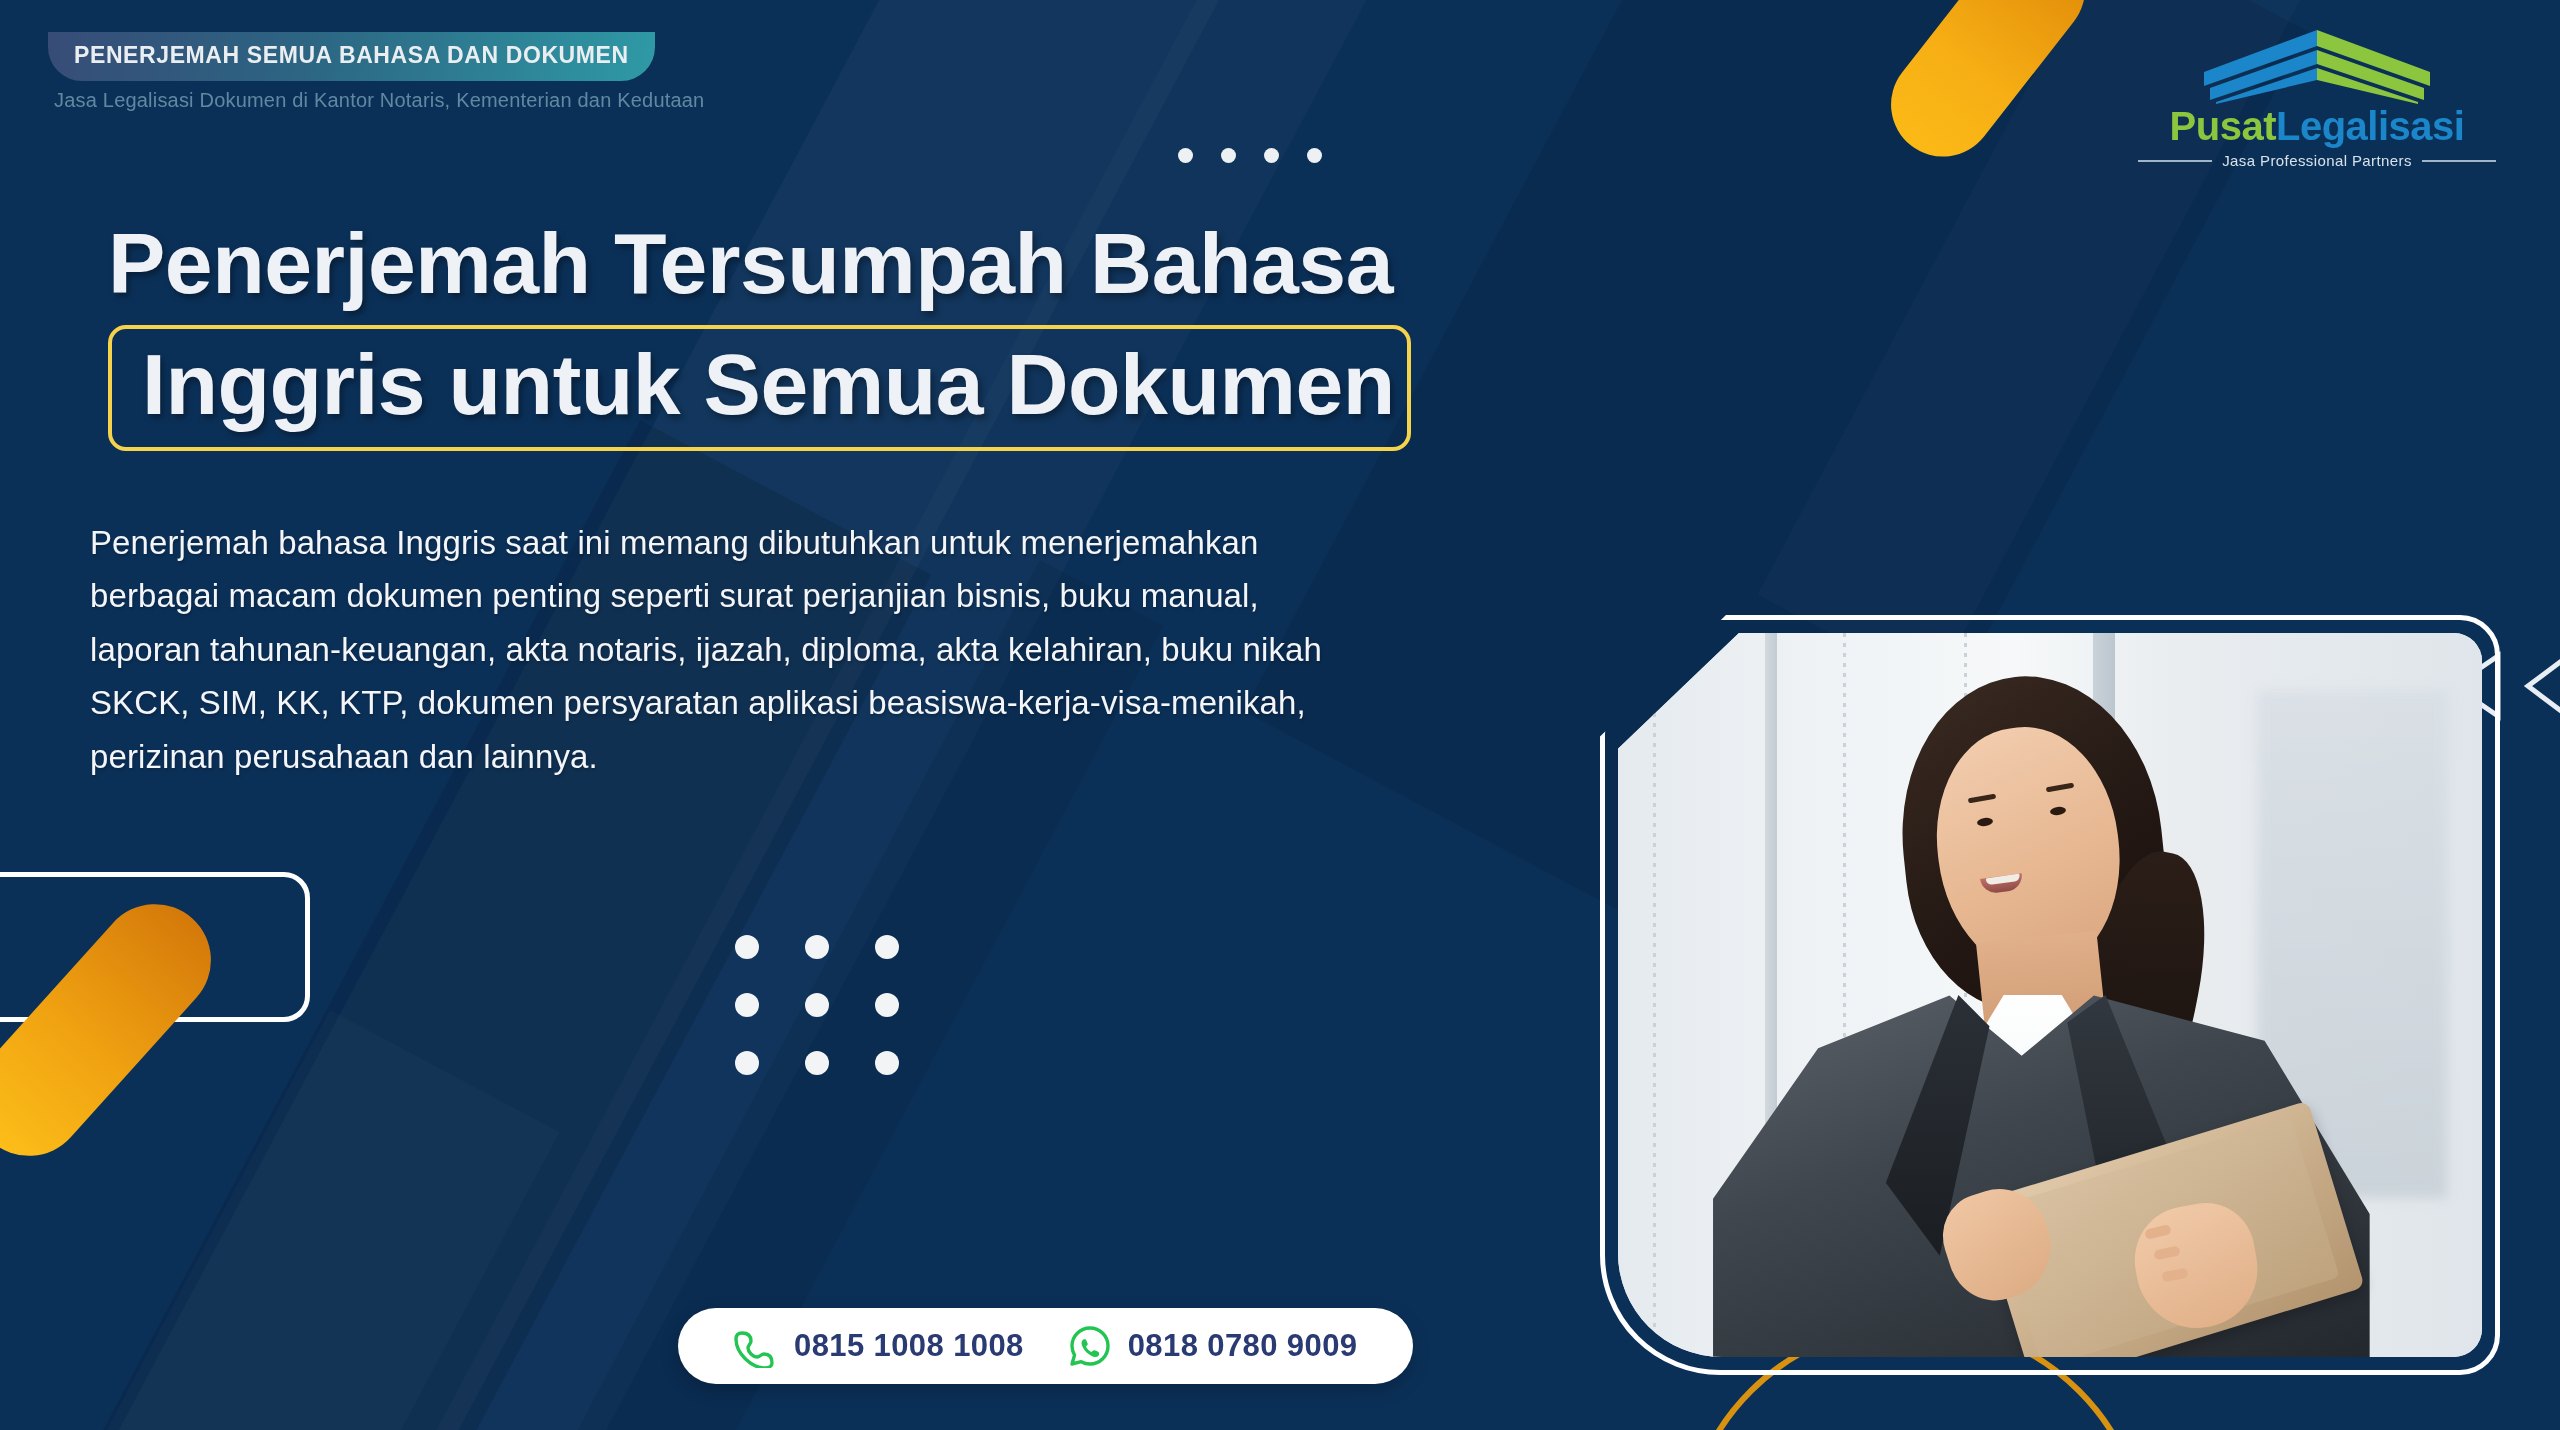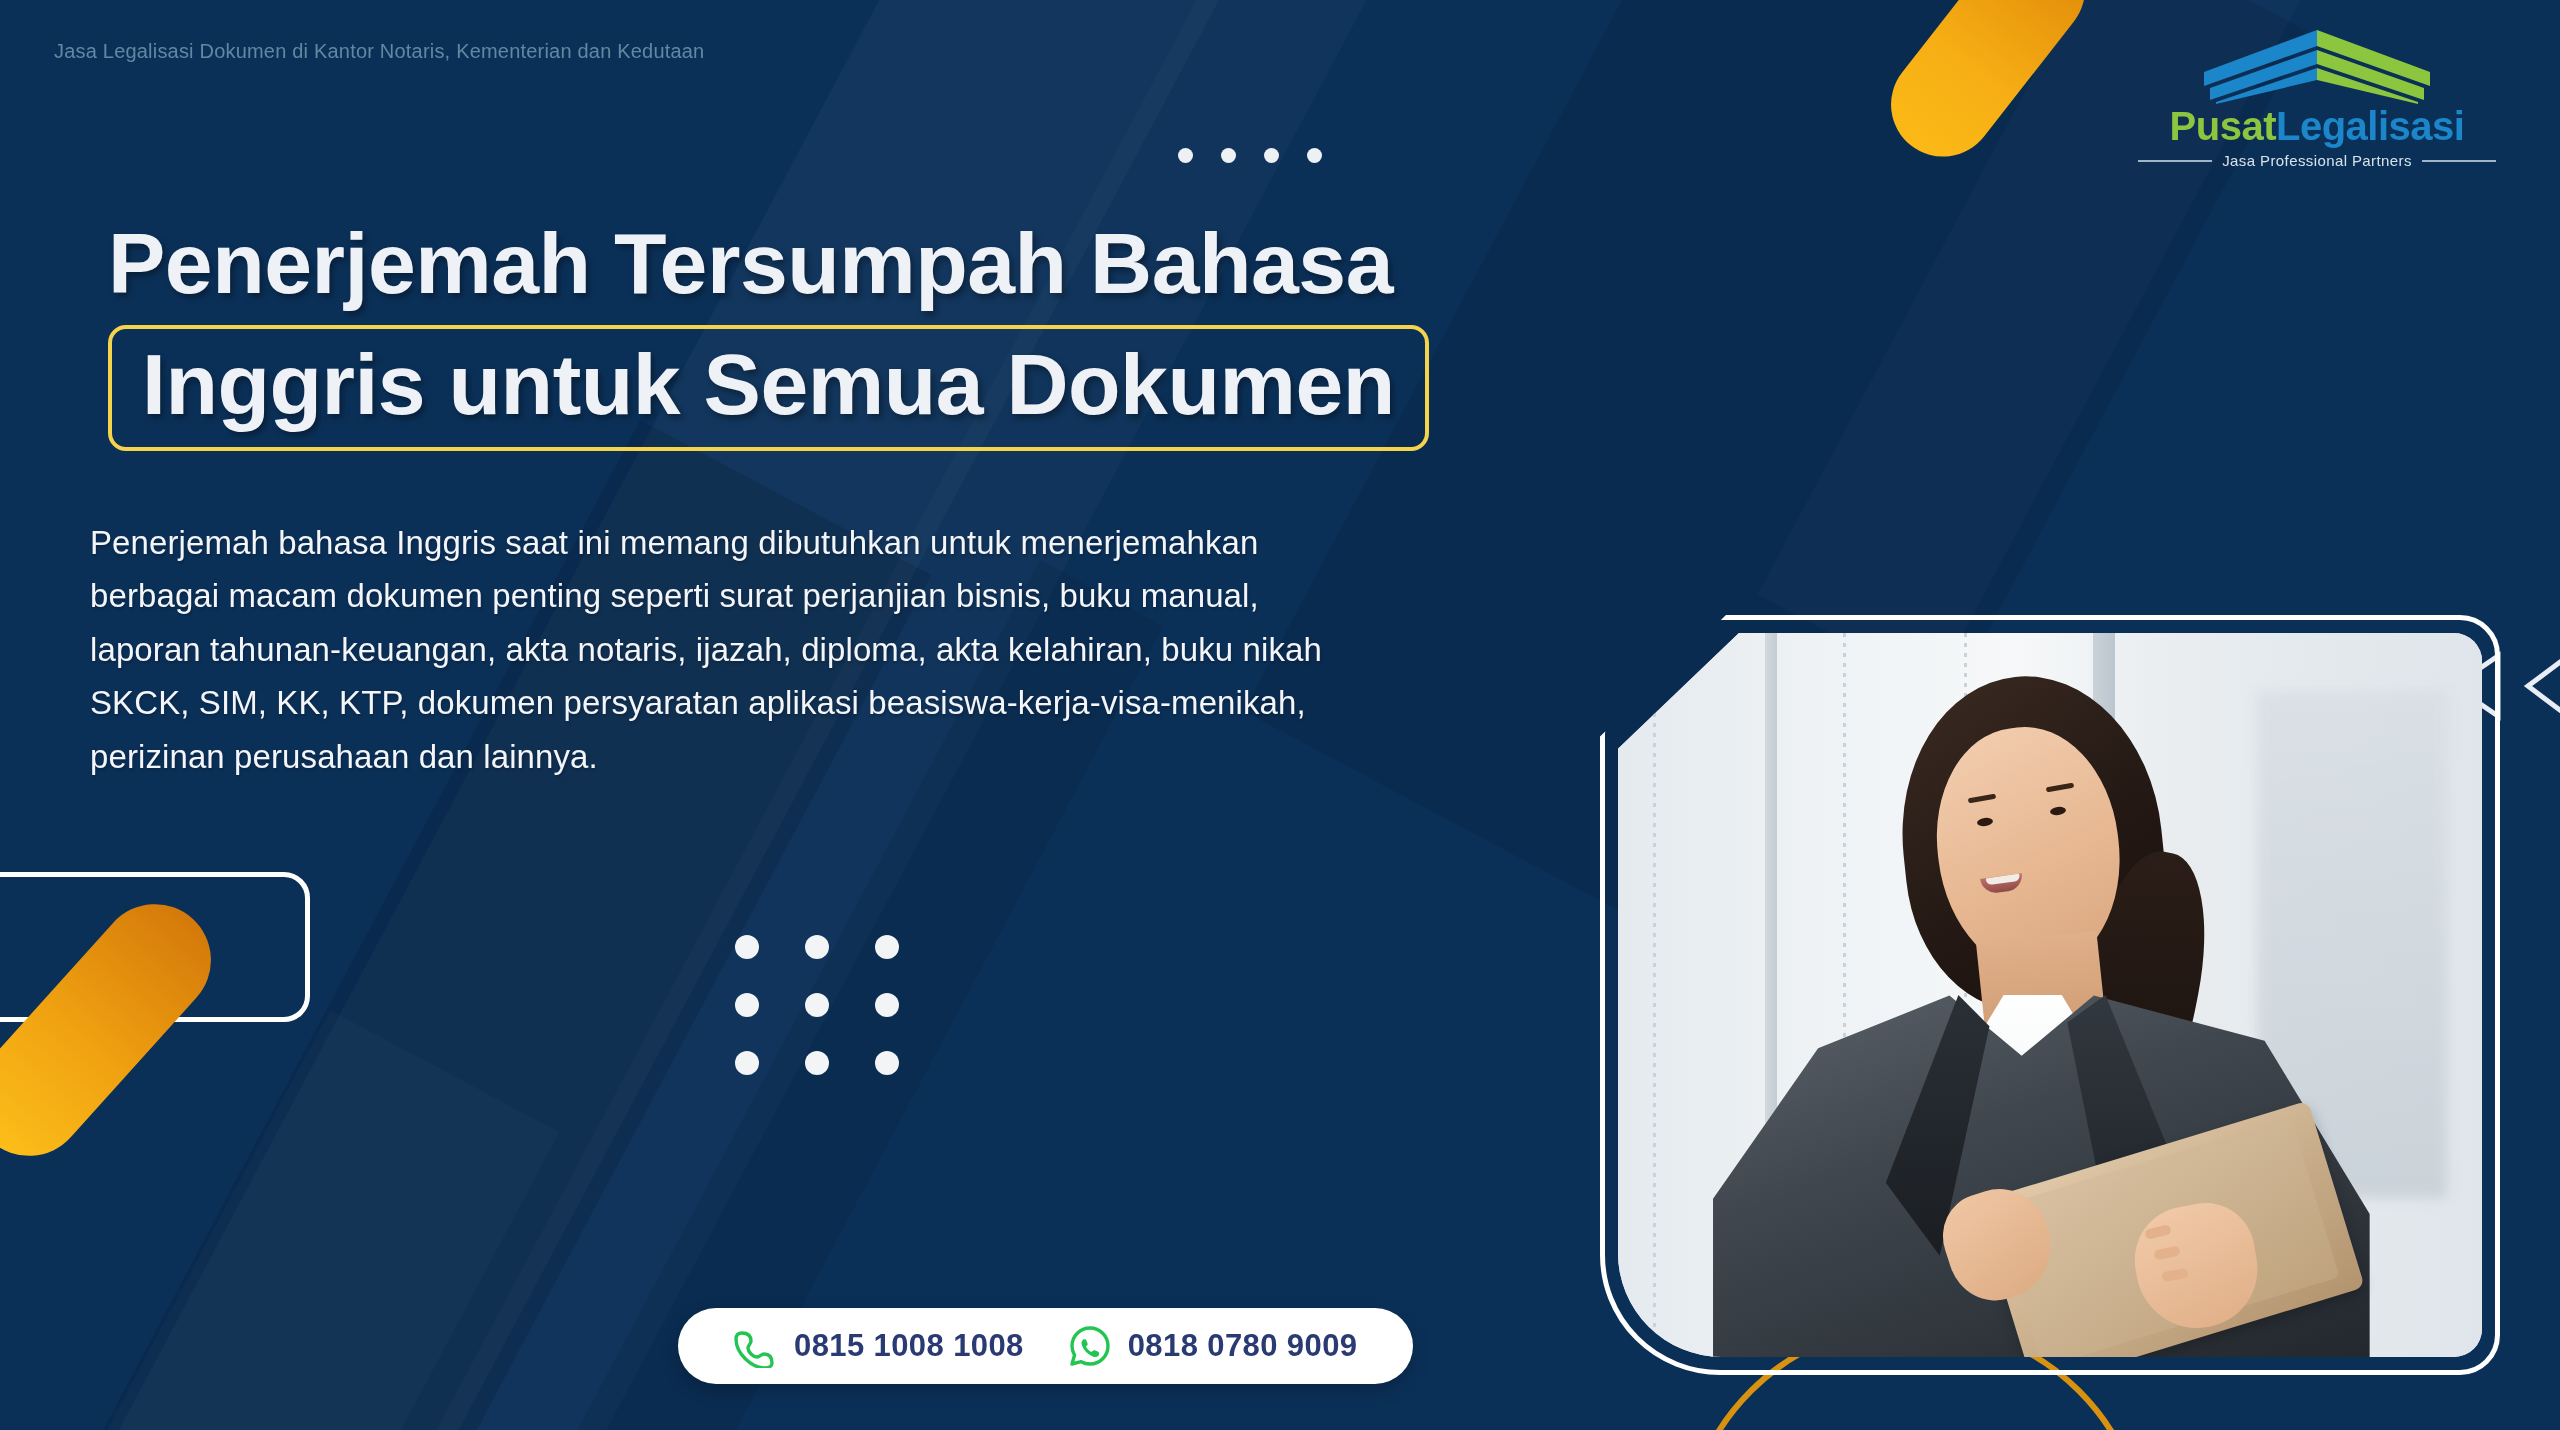--- a/index.html
+++ b/index.html
@@ -55,21 +55,21 @@
   .dot-grid i{ width:24px;height:24px;border-radius:50%;background:#f2f4f6; display:block;}
 
   
   .headline{ position:absolute; left:108px; top:215px; width:1800px; }
   .h-line1{
     font-size:86px; font-weight:bold; color:#eef1f6; letter-spacing:-.5px;
     line-height:1.12; text-shadow:3px 4px 6px rgba(0,0,0,.35);
     white-space:nowrap;
   }
   .h-box{
-    display:inline-block; margin-top:14px; padding:12px 30px 18px 30px;
+    display:inline-block; margin-top:14px; padding:12px 12px 18px 30px;
     border:4px solid #f5d34b; border-radius:18px;
   }
   .h-line2{
     font-size:86px; font-weight:bold; color:#eef1f6; letter-spacing:-.5px;
     line-height:1.02; text-shadow:3px 4px 6px rgba(0,0,0,.35);
     white-space:nowrap;
   }
 
   
   .para{ position:absolute; left:90px; top:516px; width:1700px; }
@@ -260,20 +260,23 @@
 
   <div class="stripe s1"></div>
   <div class="stripe s2"></div>
   <div class="stripe s5"></div>
   <div class="stripe s6"></div>
   <div class="stripe s3"></div>
   <div class="stripe s4"></div>
   <div class="stripe s7"></div>
 
   <div class="watermark">
+    <div class="wm-pill">
+      <span>PENERJEMAH SEMUA BAHASA DAN DOKUMEN</span>
+    </div>
     <div class="wm-sub">Jasa Legalisasi Dokumen di Kantor Notaris, Kementerian dan Kedutaan</div>
   </div>
 
   <div class="logo">
     <div class="logo-mark">
       <svg width="250" height="78" viewBox="0 0 250 78">
         <polygon points="125,4 238,46 238,60 125,20" fill="#8cc63f"></polygon>
         <polygon points="125,4 12,46 12,60 125,20" fill="#1b86c9"></polygon>
         <polygon points="125,24 232,62 232,74 125,38" fill="#8cc63f"></polygon>
         <polygon points="125,24 18,62 18,74 125,38" fill="#1b86c9"></polygon>

